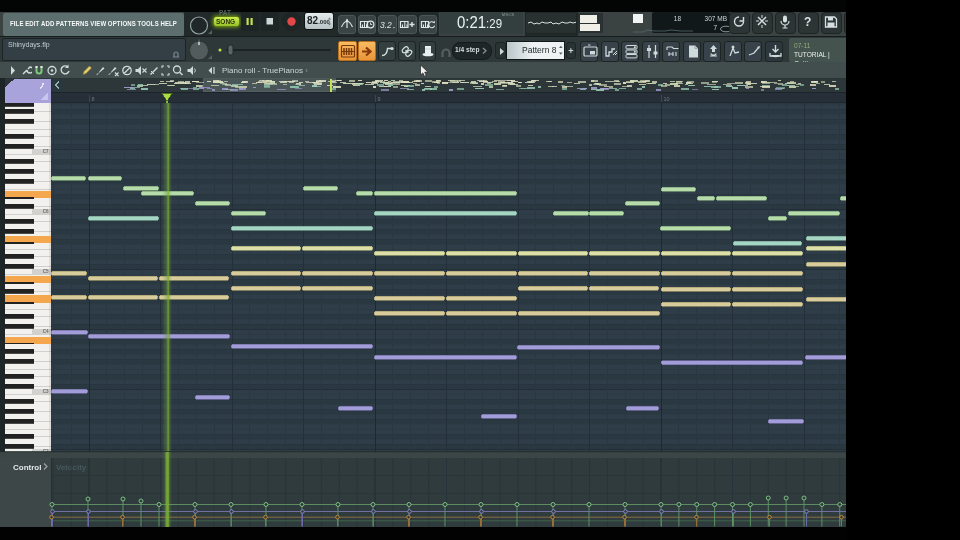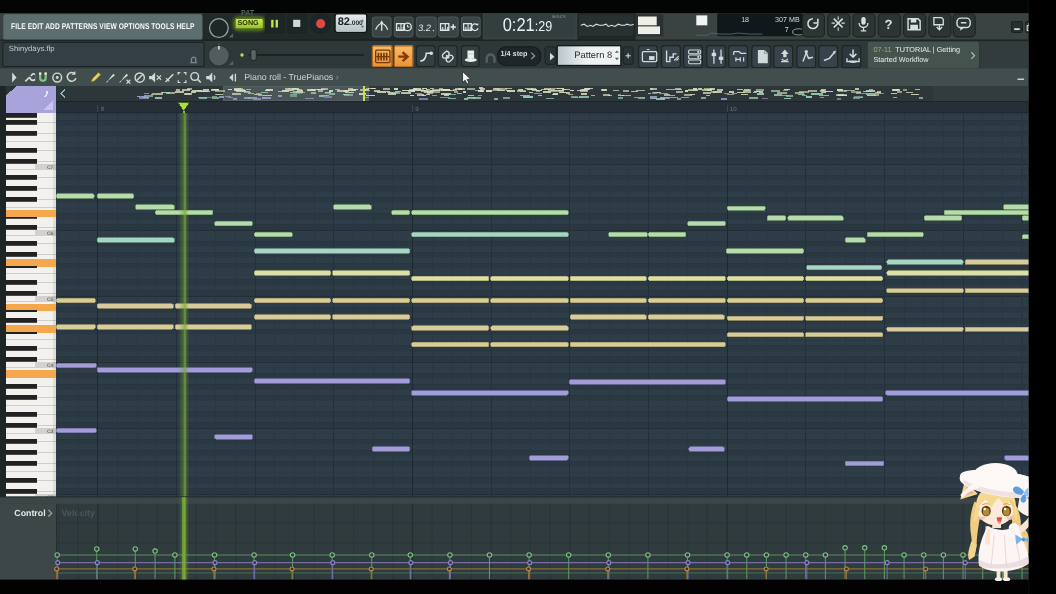--- a/index.html
+++ b/index.html
@@ -1,15 +1,15 @@
 <!DOCTYPE html>
 <html><head><meta charset="utf-8">
 <style>
 html,body{margin:0;padding:0;background:#000;}
-#app{position:relative;width:935px;height:540px;overflow:hidden;background:#242c2d;font-family:"Liberation Sans",sans-serif;}
+#app{position:relative;width:846px;height:540px;overflow:hidden;background:#242c2d;font-family:"Liberation Sans",sans-serif;}
 #app *{box-sizing:content-box}
 </style></head>
 <body>
 <div id="app">
 <div style="position:absolute;left:0;top:0;width:960px;height:12px;background:#030404"></div>
     <div style="position:absolute;left:0;top:12px;width:960px;height:25px;background:#3b4242"></div>
     <div style="position:absolute;left:184px;top:12px;width:255px;height:25px;background:#212929"></div>
     <div style="position:absolute;left:525px;top:12px;width:53px;height:25px;background:#212929"></div>
     <div style="position:absolute;left:0;top:37px;width:960px;height:25px;background:#2f3838"></div>
     <div style="position:absolute;left:0;top:36px;width:960px;height:1px;background:#171d1d"></div>

